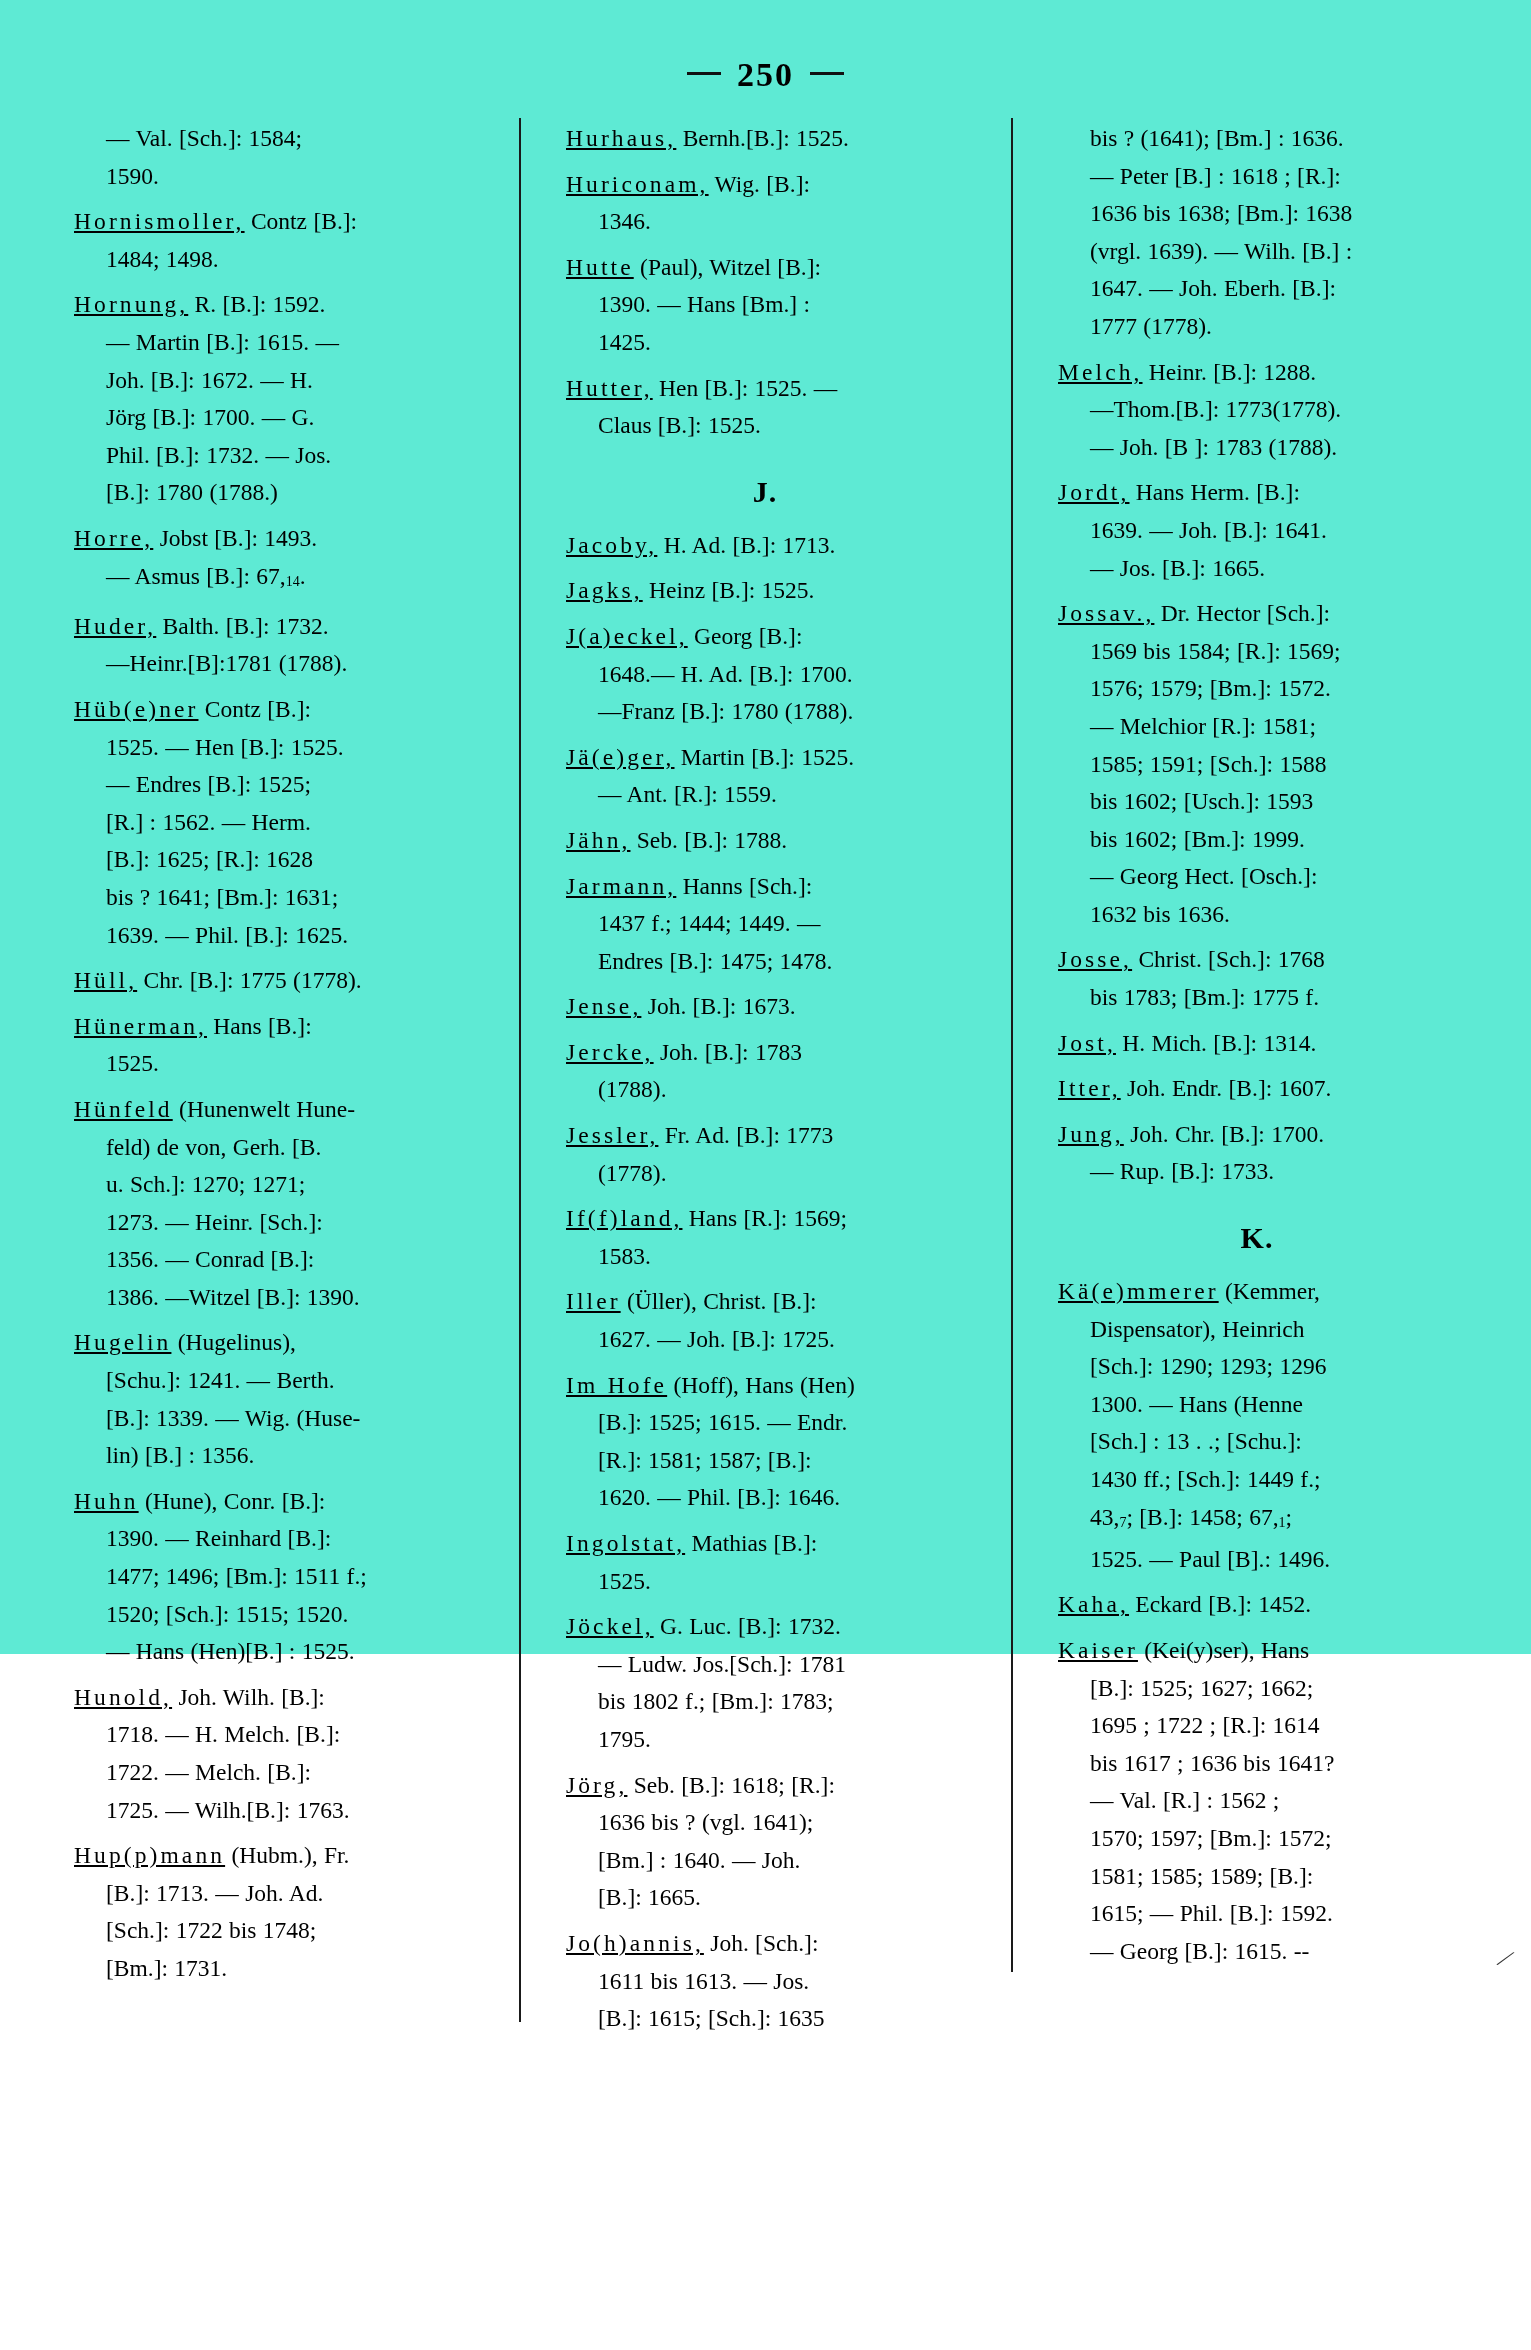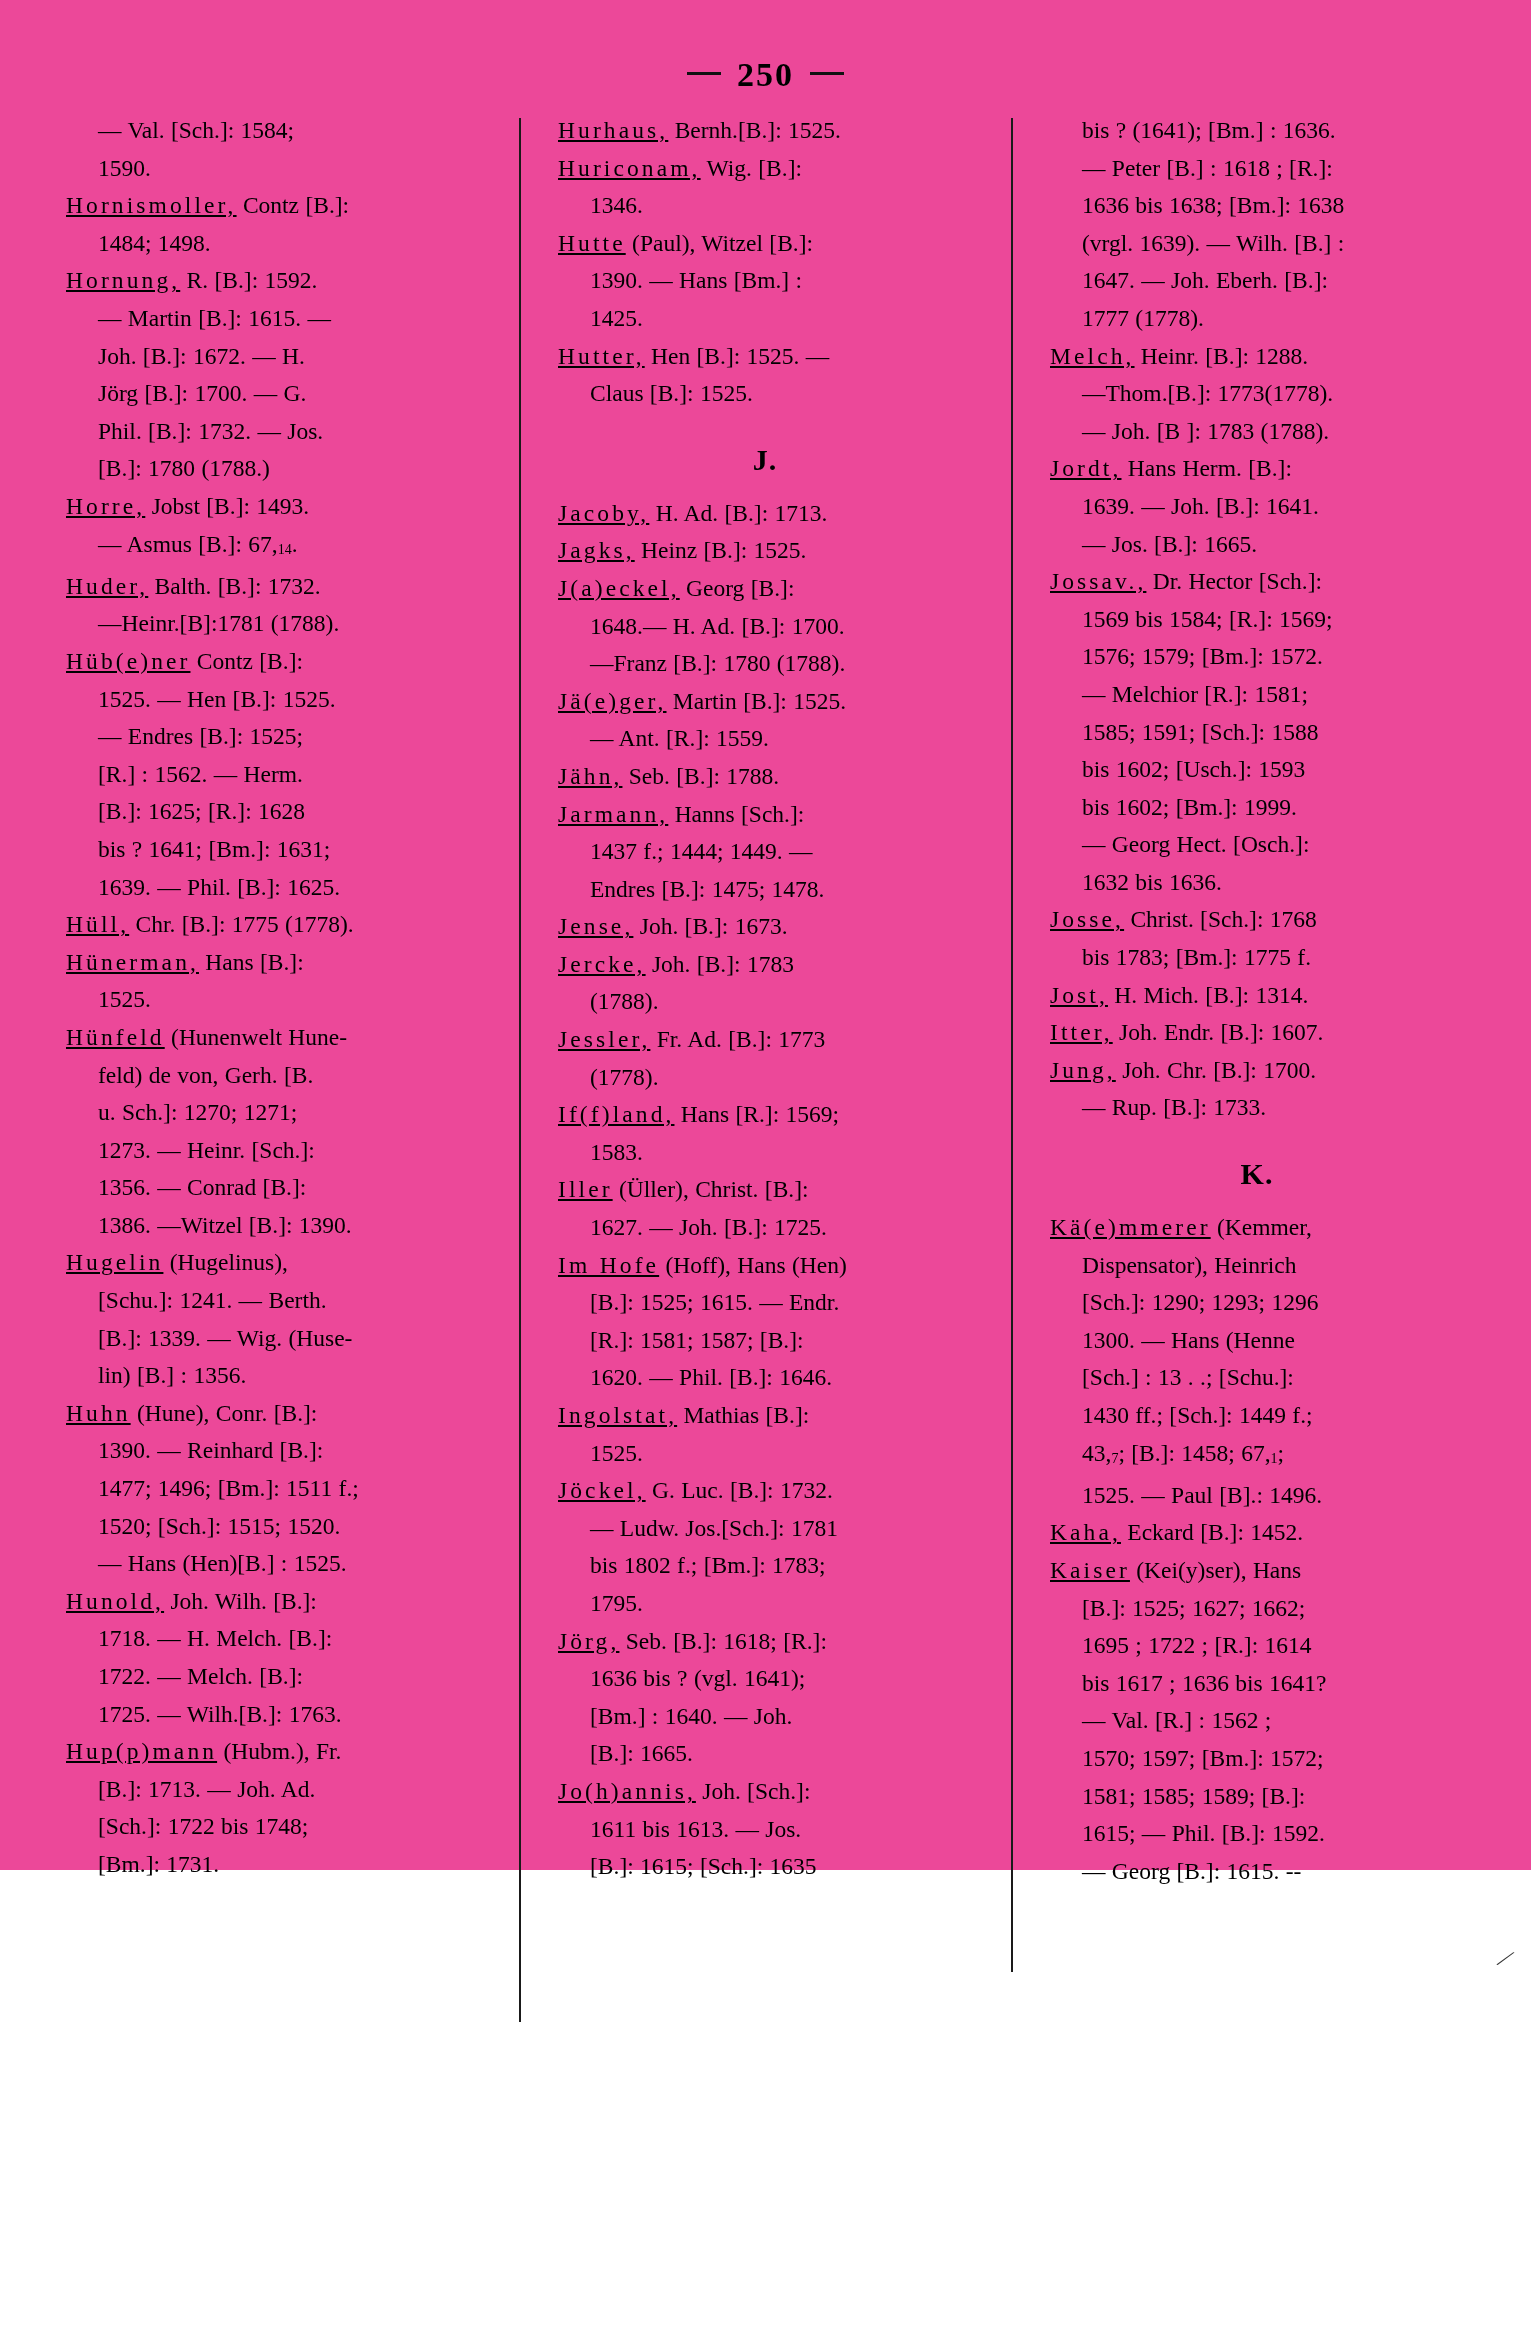--- a/index.html
+++ b/index.html
@@ -13,22 +13,22 @@
     height: 2350px;
     position: relative;
     font-family: "Liberation Serif", "DejaVu Serif", serif;
     color: #000000;
     overflow: hidden;
   }
   .page {
     position: absolute;
     left: 0; top: 0;
     width: 1531px;
-    height: 1870px;
-    background: #ec4899;
+    height: 1654px;
+    background: #5eead4;
   }
 
   
   .running-head {
     position: absolute;
     top: 56px;
     left: 0;
     width: 1531px;
     text-align: center;
     font-size: 34px;
@@ -73,21 +73,21 @@
   }
   .col-rule.short { bottom: 300px; }
 
   .entry {
     font-size: 23.5px;
     line-height: 37.6px;
     text-indent: 0;
     padding-left: 32px;
     text-align: justify;
     text-justify: inter-word;
-    margin: 0;
+    margin: 8px;
     -webkit-hyphens: none;
     hyphens: none;
     word-spacing: 0.02em;
   }
   
   .entry {
     text-indent: -32px;
   }
   .entry .hw {
     letter-spacing: 3.1px;

